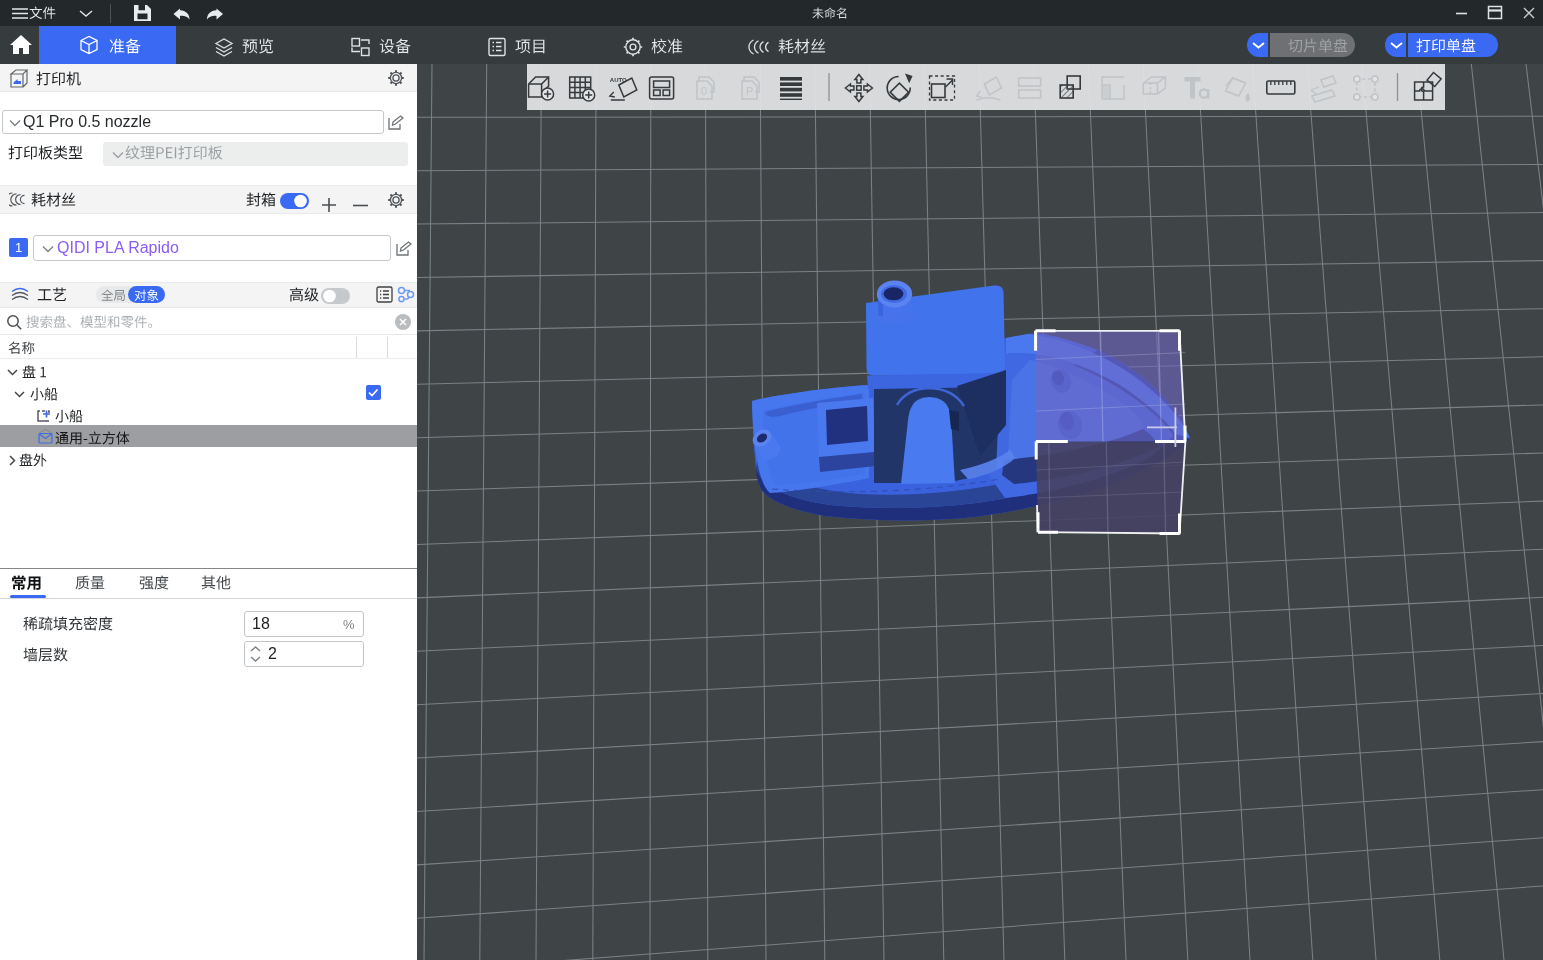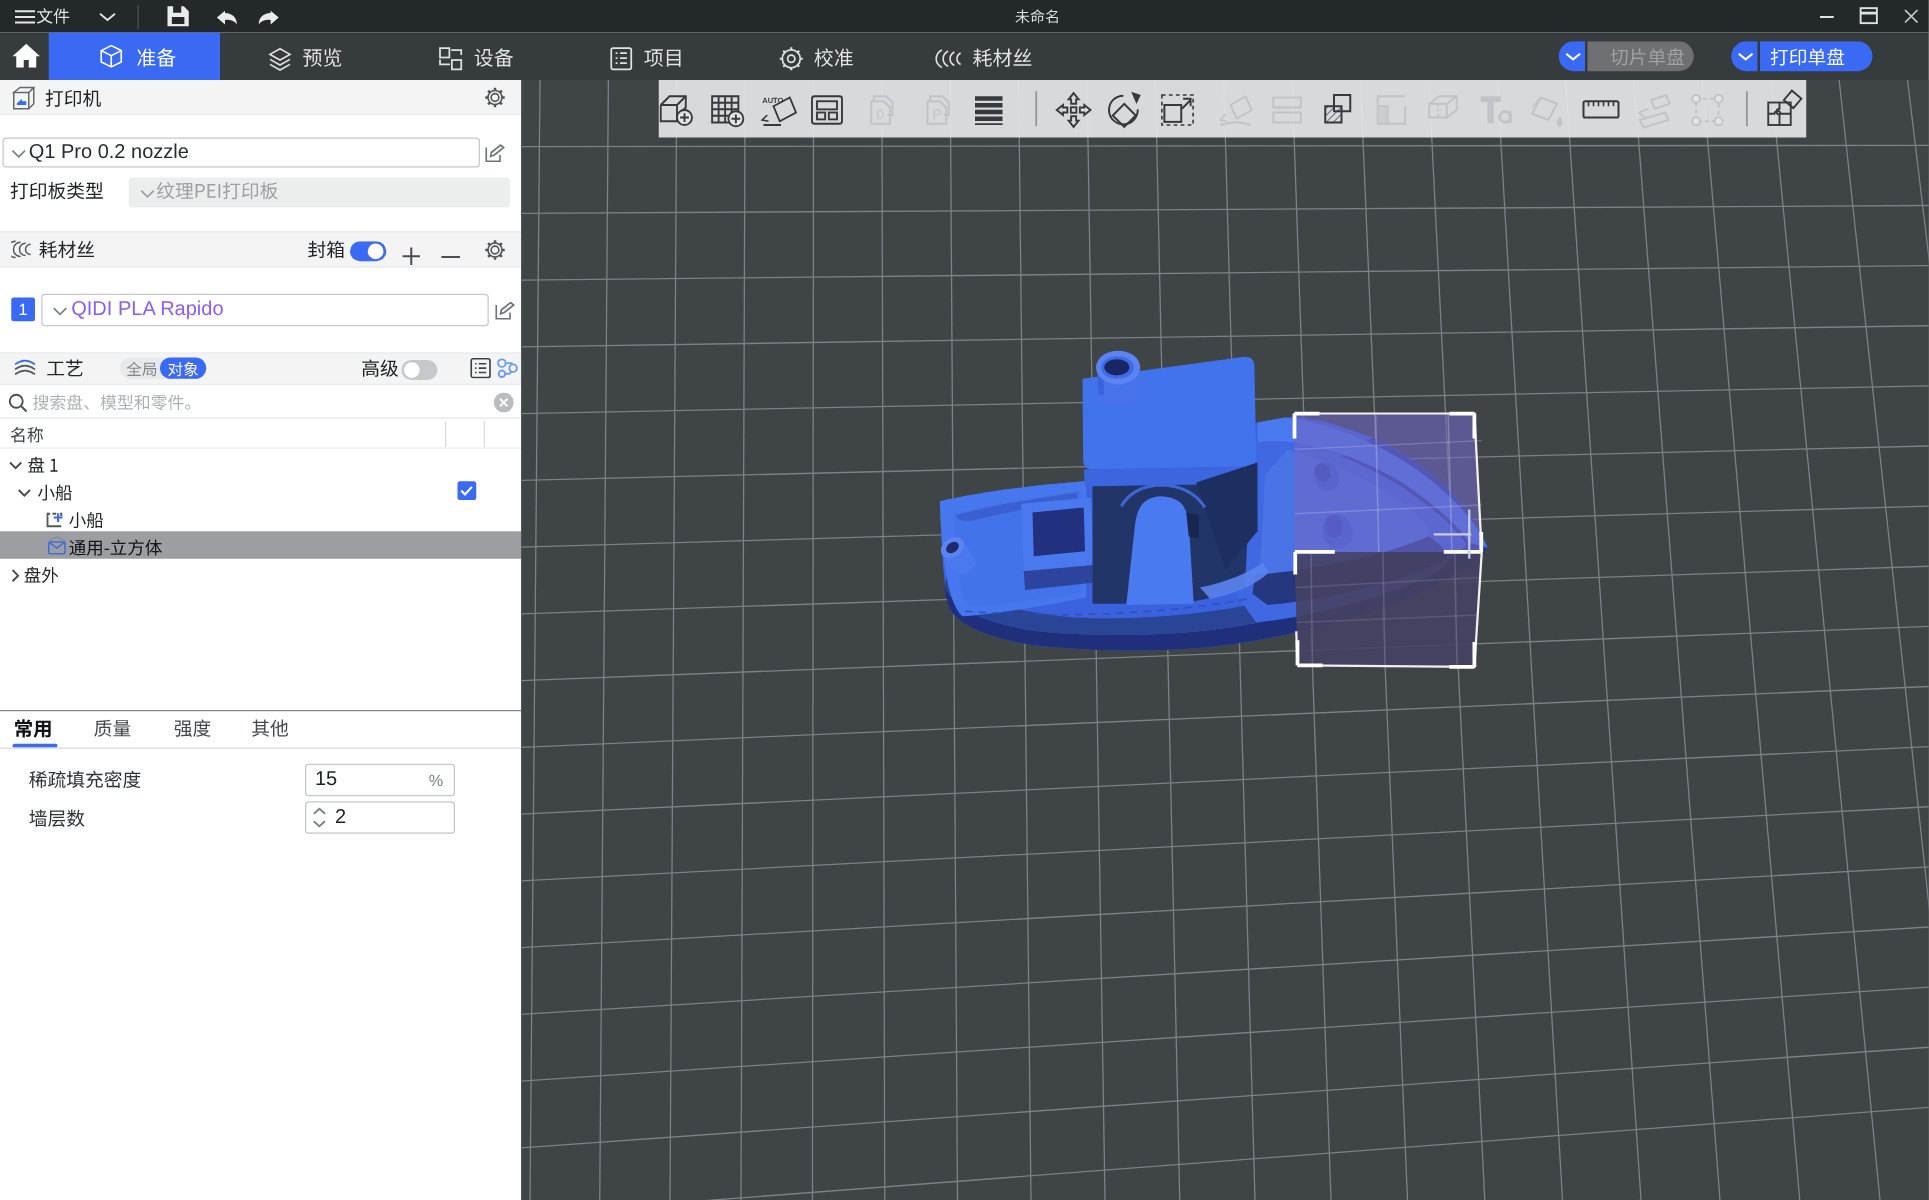--- a/index.html
+++ b/index.html
@@ -120,21 +120,21 @@
 <circle cx="9" cy="9" r="3.1"></circle>
 <circle cx="9" cy="9" r="5.6"></circle>
 <g stroke-width="2">
         <path d="M9 1.2 v2.4 M9 14.4 v2.4 M1.2 9 h2.4 M14.4 9 h2.4 M3.5 3.5 l1.7 1.7 M12.8 12.8 l1.7 1.7 M14.5 3.5 l-1.7 1.7 M5.2 12.8 l-1.7 1.7"></path>
       </g>
 </svg>
 <div class="abs" style="left:2px;top:46px;width:382px;height:24px;border:1px solid #c5c8ca;border-radius:3px;background:#fff"></div>
 <svg class="abs" style="left:8;top:54" width="14" height="10" fill="none" stroke="#7c8184" stroke-width="1.4">
       <path d="M2 2.5 l5 5 5-5"></path>
     </svg>
-<div class="abs" style="left:23px;top:49px;font-size:16px;color:#282b2d">Q1 Pro 0.2 nozzle</div>
+<div class="abs" style="left:23px;top:49px;font-size:16px;color:#282b2d">Q1 Pro 0.5 nozzle</div>
 <svg class="abs" style="left:387;top:50" width="17" height="17" fill="none" stroke="#6e7376" stroke-width="1.3">
 <path d="M2 4 h-0 v11 h11 v-5"></path>
       <path d="M6 8 l7.5-6 2.5 2 -7.5 6 -3 1 z"></path>
 </svg>
 <svg class="" width="76" height="18" style="position:absolute;left:8px;top:81px;overflow:visible" viewBox="0 -13.2 76 18">
       <path d="M3.0 -12.6V-9.6H0.7V-8.5H3.0V-5.3C2.1 -5.1 1.3 -4.8 0.6 -4.7L0.9 -3.5L3.0 -4.1V-0.3C3.0 -0.1 2.9 -0.0 2.7 -0.0C2.5 0.0 1.8 0.0 1.1 -0.0C1.3 0.3 1.4 0.8 1.5 1.1C2.5 1.1 3.1 1.0 3.6 0.8C3.9 0.7 4.1 0.3 4.1 -0.3V-4.5L6.3 -5.1L6.2 -6.2L4.1 -5.6V-8.5H6.2V-9.6H4.1V-12.6ZM6.3 -11.3V-10.2H10.5V-0.5C10.5 -0.2 10.4 -0.1 10.1 -0.1C9.8 -0.1 8.7 -0.1 7.6 -0.1C7.8 0.2 8.0 0.8 8.1 1.1C9.5 1.1 10.5 1.1 11.0 0.9C11.5 0.7 11.7 0.3 11.7 -0.4V-10.2H14.4V-11.3Z M16.4 -0.6C16.8 -0.8 17.4 -1.0 21.9 -2.1C21.8 -2.4 21.8 -2.9 21.8 -3.2L17.7 -2.2V-6.2H21.8V-7.3H17.7V-10.1C19.1 -10.5 20.7 -10.9 21.8 -11.4L20.9 -12.3C19.9 -11.8 18.1 -11.2 16.5 -10.8V-2.7C16.5 -2.2 16.2 -1.9 15.9 -1.7C16.1 -1.4 16.3 -0.9 16.4 -0.6ZM23.0 -11.5V1.2H24.1V-10.4H27.6V-2.6C27.6 -2.4 27.5 -2.3 27.3 -2.3C27.0 -2.3 26.2 -2.3 25.3 -2.3C25.5 -2.0 25.7 -1.5 25.7 -1.1C26.8 -1.1 27.6 -1.1 28.1 -1.3C28.6 -1.5 28.7 -1.9 28.7 -2.6V-11.5Z M33.0 -12.6V-9.7H30.9V-8.7H32.9C32.4 -6.6 31.5 -4.2 30.5 -3.0C30.7 -2.7 30.9 -2.2 31.1 -1.9C31.8 -2.9 32.4 -4.6 33.0 -6.3V1.2H34.0V-6.8C34.4 -6.1 34.9 -5.1 35.1 -4.6L35.8 -5.5C35.5 -5.9 34.4 -7.7 34.0 -8.2V-8.7H35.8V-9.7H34.0V-12.6ZM43.2 -12.3C41.7 -11.7 38.8 -11.3 36.4 -11.2V-7.5C36.4 -5.1 36.3 -1.8 34.6 0.6C34.8 0.7 35.3 1.1 35.5 1.2C37.2 -1.1 37.5 -4.6 37.5 -7.1H38.0C38.4 -5.3 39.1 -3.6 40.0 -2.2C39.0 -1.1 37.9 -0.2 36.6 0.3C36.8 0.5 37.1 0.9 37.3 1.2C38.5 0.6 39.7 -0.2 40.6 -1.2C41.5 -0.2 42.5 0.7 43.7 1.2C43.9 0.9 44.2 0.5 44.5 0.3C43.2 -0.2 42.2 -1.1 41.3 -2.1C42.4 -3.6 43.2 -5.5 43.7 -8.0L43.0 -8.2L42.8 -8.2H37.5V-10.3C39.8 -10.4 42.3 -10.8 43.9 -11.4ZM42.4 -7.1C42.0 -5.5 41.4 -4.2 40.6 -3.1C39.9 -4.2 39.4 -5.6 39.0 -7.1Z M56.2 -12.3C55.8 -11.7 55.2 -10.8 54.7 -10.2L55.6 -9.9C56.1 -10.4 56.8 -11.2 57.4 -12.0ZM47.7 -11.8C48.3 -11.2 49.0 -10.3 49.3 -9.8L50.3 -10.2C50.0 -10.8 49.3 -11.7 48.7 -12.3ZM51.9 -12.6V-9.7H46.1V-8.6H51.0C49.8 -7.4 47.8 -6.3 45.8 -5.9C46.0 -5.6 46.4 -5.2 46.5 -4.9C48.6 -5.5 50.6 -6.7 51.9 -8.2V-5.7H53.0V-7.9C54.9 -7.0 57.2 -5.8 58.4 -5.0L58.9 -5.9C57.7 -6.6 55.6 -7.7 53.7 -8.6H59.0V-9.7H53.0V-12.6ZM51.9 -5.4C51.9 -4.8 51.8 -4.2 51.6 -3.7H46.0V-2.7H51.2C50.5 -1.3 49.0 -0.3 45.7 0.2C45.9 0.4 46.2 0.9 46.3 1.2C50.0 0.5 51.7 -0.7 52.5 -2.6C53.6 -0.5 55.7 0.7 58.7 1.2C58.9 0.9 59.2 0.4 59.4 0.1C56.7 -0.2 54.7 -1.1 53.6 -2.7H59.0V-3.7H52.8C53.0 -4.2 53.1 -4.8 53.1 -5.4Z M69.5 -11.7V-6.7H70.6V-11.7ZM72.3 -12.5V-5.8C72.3 -5.6 72.3 -5.5 72.0 -5.5C71.8 -5.5 71.1 -5.5 70.2 -5.5C70.4 -5.2 70.5 -4.8 70.6 -4.5C71.6 -4.5 72.4 -4.5 72.8 -4.7C73.3 -4.9 73.4 -5.2 73.4 -5.8V-12.5ZM65.8 -11.0V-8.9H64.0V-9.0V-11.0ZM61.0 -8.9V-7.9H62.8C62.7 -6.9 62.2 -5.9 60.9 -5.1C61.1 -5.0 61.5 -4.5 61.6 -4.3C63.1 -5.3 63.7 -6.6 63.9 -7.9H65.8V-4.7H66.9V-7.9H68.6V-8.9H66.9V-11.0H68.3V-12.0H61.5V-11.0H62.9V-9.0V-8.9ZM67.0 -5.0V-3.3H62.3V-2.3H67.0V-0.4H60.7V0.7H74.3V-0.4H68.2V-2.3H72.7V-3.3H68.2V-5.0Z" fill="#212426"></path>
     </svg>
 <div class="abs" style="left:103px;top:78px;width:305px;height:24px;background:#eceded;border-radius:3px"></div>
 <svg class="abs" style="left:111;top:86" width="14" height="10" fill="none" stroke="#9ba0a4" stroke-width="1.4">
       <path d="M2 2.5 l5 5 5-5"></path>
@@ -285,21 +285,21 @@
     </svg>
 <svg class="" width="31" height="18" style="position:absolute;left:201px;top:511px;overflow:visible" viewBox="0 -13.2 31 18">
       <path d="M8.6 -1.0C10.4 -0.3 12.2 0.5 13.2 1.1L14.2 0.4C13.1 -0.2 11.1 -1.1 9.4 -1.7ZM5.4 -1.8C4.4 -1.0 2.3 -0.2 0.7 0.3C0.9 0.5 1.2 0.9 1.4 1.2C3.0 0.6 5.1 -0.2 6.4 -1.1ZM10.3 -12.6V-10.8H4.7V-12.6H3.6V-10.8H1.2V-9.8H3.6V-3.1H0.8V-2.0H14.2V-3.1H11.4V-9.8H13.8V-10.8H11.4V-12.6ZM4.7 -3.1V-4.7H10.3V-3.1ZM4.7 -9.8H10.3V-8.3H4.7ZM4.7 -7.3H10.3V-5.7H4.7Z M21.0 -11.1V-7.1L19.1 -6.4L19.5 -5.4L21.0 -6.0V-1.1C21.0 0.6 21.5 1.0 23.3 1.0C23.7 1.0 26.8 1.0 27.2 1.0C28.9 1.0 29.3 0.3 29.4 -1.8C29.1 -1.8 28.7 -2.0 28.4 -2.2C28.3 -0.4 28.1 -0.0 27.2 -0.0C26.5 -0.0 23.9 -0.0 23.3 -0.0C22.3 -0.0 22.1 -0.2 22.1 -1.1V-6.4L24.3 -7.3V-2.1H25.4V-7.7L27.7 -8.6C27.7 -6.2 27.7 -4.7 27.6 -4.3C27.4 -3.9 27.3 -3.8 27.0 -3.8C26.9 -3.8 26.3 -3.8 25.9 -3.8C26.0 -3.6 26.1 -3.1 26.2 -2.8C26.6 -2.8 27.3 -2.8 27.7 -2.9C28.2 -3.0 28.5 -3.3 28.6 -4.0C28.7 -4.6 28.8 -6.8 28.8 -9.5L28.8 -9.7L28.0 -10.0L27.8 -9.9L27.7 -9.8L25.4 -8.8V-12.6H24.3V-8.4L22.1 -7.6V-11.1ZM19.0 -12.5C18.1 -10.3 16.8 -8.0 15.3 -6.6C15.5 -6.3 15.8 -5.7 15.9 -5.5C16.4 -6.0 16.9 -6.6 17.4 -7.3V1.2H18.5V-9.0C19.1 -10.1 19.6 -11.1 20.0 -12.2Z" fill="#44484c"></path>
     </svg>
 <div class="abs" style="left:10px;top:531px;width:36px;height:3px;background:#3a6af4;border-radius:2px"></div>
 <div class="abs" style="left:0;top:534px;width:417px;height:1px;background:#d4d7d9"></div>
 <svg class="" width="91" height="18" style="position:absolute;left:23px;top:552px;overflow:visible" viewBox="0 -13.2 91 18">
       <path d="M7.8 -5.0H7.7C8.1 -5.6 8.5 -6.2 8.8 -6.8H14.4V-7.8H9.2C9.4 -8.2 9.6 -8.7 9.7 -9.1L8.9 -9.3C9.4 -9.5 9.9 -9.7 10.3 -10.0C11.6 -9.4 12.7 -8.9 13.5 -8.4L14.1 -9.2C13.4 -9.6 12.5 -10.1 11.4 -10.6C12.2 -11.1 12.9 -11.6 13.5 -12.2L12.6 -12.6C12.0 -12.0 11.2 -11.5 10.3 -11.0C9.2 -11.5 8.1 -11.9 7.0 -12.2L6.3 -11.5C7.2 -11.2 8.2 -10.9 9.2 -10.5C8.1 -10.0 6.9 -9.6 5.8 -9.3C6.0 -9.1 6.4 -8.6 6.5 -8.4C7.2 -8.6 7.9 -8.9 8.7 -9.2C8.5 -8.7 8.3 -8.2 8.1 -7.8H5.8V-6.8H7.6C6.9 -5.6 6.0 -4.5 5.0 -3.8C5.2 -3.6 5.6 -3.2 5.8 -3.0C6.1 -3.2 6.4 -3.5 6.7 -3.9V-0.1H7.8V-4.0H9.6V1.2H10.7V-4.0H12.7V-1.3C12.7 -1.1 12.7 -1.1 12.5 -1.1C12.4 -1.1 11.9 -1.1 11.4 -1.1C11.5 -0.8 11.6 -0.4 11.7 -0.1C12.4 -0.1 13.0 -0.1 13.3 -0.3C13.7 -0.4 13.7 -0.7 13.7 -1.2V-5.0H10.7V-6.4H9.6V-5.0ZM4.7 -12.5C3.8 -12.0 2.1 -11.6 0.8 -11.3C0.9 -11.0 1.1 -10.7 1.1 -10.4C1.6 -10.5 2.1 -10.6 2.7 -10.7V-8.3H0.7V-7.2H2.4C2.0 -5.6 1.2 -3.7 0.4 -2.7C0.6 -2.4 0.8 -2.0 0.9 -1.7C1.6 -2.6 2.2 -4.1 2.7 -5.5V1.2H3.7V-5.7C4.0 -5.1 4.5 -4.4 4.6 -4.0L5.2 -4.9C5.0 -5.2 4.0 -6.5 3.7 -6.8V-7.2H5.3V-8.3H3.7V-11.0C4.3 -11.1 4.9 -11.3 5.3 -11.6Z M24.6 -5.5V0.7H25.5V-5.5ZM26.7 -5.6V-0.6C26.7 0.4 26.8 0.6 27.0 0.8C27.2 1.0 27.5 1.0 27.7 1.0C27.9 1.0 28.2 1.0 28.3 1.0C28.6 1.0 28.8 1.0 29.0 0.9C29.1 0.8 29.3 0.6 29.3 0.3C29.4 0.1 29.4 -0.7 29.5 -1.3C29.2 -1.4 28.9 -1.5 28.7 -1.7C28.7 -1.0 28.7 -0.5 28.7 -0.3C28.6 -0.1 28.6 0.1 28.5 0.1C28.5 0.2 28.4 0.2 28.3 0.2C28.2 0.2 28.1 0.2 28.0 0.2C27.9 0.2 27.8 0.1 27.8 0.1C27.7 0.0 27.7 -0.1 27.7 -0.5V-5.6ZM22.5 -5.6V-3.8C22.5 -2.4 22.3 -0.7 20.4 0.5C20.7 0.6 21.0 1.0 21.2 1.2C23.2 -0.2 23.4 -2.0 23.4 -3.8V-5.6ZM18.3 -9.2V-2.0L17.3 -1.7V-8.1H16.4V-1.4L15.4 -1.2L15.7 -0.1C17.2 -0.6 19.3 -1.2 21.2 -1.8L21.0 -2.8L19.4 -2.3V-5.5H21.1V-6.5H19.4V-8.8C20.1 -9.5 21.0 -10.4 21.6 -11.2L20.8 -11.7L20.6 -11.7H15.9V-10.7H19.8C19.4 -10.1 18.8 -9.6 18.3 -9.2ZM22.1 -6.1C22.4 -6.2 23.0 -6.3 27.9 -6.6C28.1 -6.3 28.3 -6.0 28.4 -5.8L29.3 -6.3C28.8 -7.2 27.8 -8.5 27.0 -9.4L26.1 -9.0C26.5 -8.5 26.9 -8.0 27.3 -7.5L23.7 -7.3C24.3 -8.1 25.0 -9.1 25.5 -9.8H29.3V-10.8H26.4C26.2 -11.4 25.8 -12.1 25.5 -12.7L24.5 -12.4C24.7 -11.9 25.0 -11.3 25.1 -10.8H21.6V-9.8H24.2C23.7 -9.0 22.9 -7.9 22.6 -7.6C22.4 -7.3 22.0 -7.2 21.7 -7.2C21.8 -6.9 22.0 -6.4 22.1 -6.1Z M40.5 -0.9C41.5 -0.3 42.8 0.6 43.4 1.2L44.2 0.4C43.5 -0.2 42.2 -1.0 41.2 -1.6ZM38.0 -1.6C37.3 -0.9 35.9 -0.1 34.8 0.4C35.0 0.6 35.3 1.0 35.5 1.2C36.6 0.7 38.1 -0.2 39.0 -0.9ZM39.2 -12.6C39.1 -12.2 39.1 -11.7 39.0 -11.2H35.6V-10.3H38.8L38.6 -9.3H36.4V-2.6H35.0V-1.6H44.4V-2.6H43.0V-9.3H39.6L39.9 -10.3H44.0V-11.2H40.1L40.4 -12.5ZM37.4 -2.6V-3.6H42.0V-2.6ZM37.4 -6.8H42.0V-5.9H37.4ZM37.4 -7.5V-8.5H42.0V-7.5ZM37.4 -5.2H42.0V-4.3H37.4ZM30.5 -2.0 30.9 -0.9C32.1 -1.4 33.7 -2.1 35.1 -2.7L35.0 -3.7L33.4 -3.1V-7.9H35.1V-9.0H33.4V-12.4H32.3V-9.0H30.6V-7.9H32.3V-2.7C31.6 -2.4 31.0 -2.2 30.5 -2.0Z M47.2 -4.6C47.6 -4.7 48.0 -4.8 50.1 -4.9C49.9 -2.3 49.2 -0.7 45.8 0.2C46.1 0.5 46.4 0.9 46.5 1.2C50.2 0.1 51.1 -1.9 51.3 -5.0L53.6 -5.1V-0.8C53.6 0.5 54.0 0.8 55.4 0.8C55.6 0.8 57.3 0.8 57.6 0.8C58.9 0.8 59.2 0.2 59.4 -2.1C59.0 -2.2 58.5 -2.4 58.3 -2.6C58.2 -0.6 58.1 -0.2 57.5 -0.2C57.2 -0.2 55.8 -0.2 55.5 -0.2C54.9 -0.2 54.8 -0.3 54.8 -0.8V-5.2L56.9 -5.3C57.2 -4.9 57.5 -4.5 57.8 -4.2L58.8 -4.9C58.0 -5.9 56.3 -7.5 54.9 -8.6L54.0 -8.0C54.6 -7.5 55.3 -6.9 56.0 -6.2L48.9 -5.9C49.8 -6.8 50.8 -7.9 51.7 -9.1H59.0V-10.2H46.0V-9.1H50.2C49.3 -7.9 48.3 -6.8 47.9 -6.5C47.5 -6.1 47.2 -5.8 46.9 -5.7C47.0 -5.4 47.2 -4.8 47.2 -4.6ZM51.4 -12.3C51.8 -11.7 52.4 -10.8 52.6 -10.2L53.7 -10.6C53.5 -11.2 53.0 -12.0 52.5 -12.7Z M62.7 -8.3C62.3 -7.4 61.6 -6.3 60.7 -5.6L61.6 -5.1C62.5 -5.8 63.2 -6.9 63.6 -7.9ZM65.3 -9.4C66.2 -9.0 67.3 -8.3 67.9 -7.8L68.5 -8.5C67.9 -9.0 66.8 -9.7 65.8 -10.1ZM70.9 -7.7C71.9 -6.8 73.0 -5.6 73.5 -4.8L74.3 -5.5C73.8 -6.3 72.7 -7.4 71.8 -8.2ZM70.3 -9.6C69.2 -8.2 67.5 -7.0 65.5 -6.1V-8.5H64.5V-5.6V-5.6C63.3 -5.1 61.9 -4.6 60.6 -4.3C60.8 -4.1 61.1 -3.6 61.2 -3.4C62.4 -3.7 63.7 -4.1 64.8 -4.6C65.1 -4.3 65.6 -4.2 66.5 -4.2C66.9 -4.2 69.4 -4.2 69.7 -4.2C71.0 -4.2 71.4 -4.7 71.5 -6.5C71.2 -6.5 70.8 -6.7 70.6 -6.8C70.5 -5.4 70.4 -5.2 69.7 -5.2C69.1 -5.2 67.0 -5.2 66.6 -5.2L66.0 -5.2C68.1 -6.2 70.0 -7.5 71.3 -9.1ZM62.4 -2.9V0.5H71.6V1.2H72.7V-3.1H71.6V-0.6H68.0V-3.8H66.9V-0.6H63.5V-2.9ZM66.6 -12.6C66.8 -12.2 66.9 -11.7 67.0 -11.3H61.2V-8.4H62.3V-10.3H72.7V-8.4H73.9V-11.3H68.2C68.1 -11.7 67.9 -12.3 67.7 -12.8Z M80.8 -9.7V-8.4H78.4V-7.4H80.8V-4.9H86.6V-7.4H89.1V-8.4H86.6V-9.7H85.5V-8.4H81.9V-9.7ZM85.5 -7.4V-5.8H81.9V-7.4ZM86.4 -3.0C85.7 -2.3 84.8 -1.6 83.7 -1.2C82.6 -1.7 81.8 -2.3 81.1 -3.0ZM78.6 -4.0V-3.0H80.5L80.0 -2.8C80.6 -2.0 81.5 -1.3 82.5 -0.7C81.0 -0.3 79.5 0.0 77.9 0.1C78.0 0.4 78.3 0.8 78.3 1.1C80.2 0.9 82.0 0.5 83.6 -0.1C85.1 0.6 86.9 1.0 88.8 1.2C88.9 0.9 89.2 0.5 89.4 0.2C87.8 0.1 86.2 -0.2 84.9 -0.7C86.2 -1.4 87.3 -2.4 88.0 -3.6L87.3 -4.0L87.1 -4.0ZM82.1 -12.4C82.3 -12.0 82.5 -11.5 82.7 -11.1H76.9V-7.0C76.9 -4.8 76.8 -1.6 75.6 0.7C75.8 0.8 76.3 1.0 76.6 1.2C77.8 -1.2 78.0 -4.6 78.0 -7.0V-10.0H89.2V-11.1H84.0C83.8 -11.6 83.5 -12.2 83.2 -12.7Z" fill="#303437"></path>
     </svg>
 <div class="abs" style="left:244px;top:547px;width:120px;height:26px;border:1px solid #c3c6c8;border-radius:3px;background:#fff"></div>
-<div class="abs" style="left:252px;top:551px;font-size:16px;color:#1d1f21">15</div>
+<div class="abs" style="left:252px;top:551px;font-size:16px;color:#1d1f21">18</div>
 <div class="abs" style="left:343px;top:553px;font-size:13px;color:#7d8286">%</div>
 <svg class="" width="46" height="18" style="position:absolute;left:23px;top:583px;overflow:visible" viewBox="0 -13.2 46 18">
       <path d="M8.4 -3.1H10.8V-1.9H8.4ZM7.5 -3.7V-1.3H11.6V-3.7ZM6.0 -9.7C6.6 -9.1 7.2 -8.2 7.5 -7.7L8.3 -8.2C8.0 -8.7 7.4 -9.5 6.8 -10.1ZM12.3 -10.1C12.0 -9.5 11.3 -8.6 10.8 -8.1L11.6 -7.7C12.1 -8.2 12.7 -8.9 13.2 -9.6ZM9.1 -12.6V-11.3H5.4V-10.3H9.1V-7.6H4.9V-6.6H14.4V-7.6H10.1V-10.3H13.7V-11.3H10.1V-12.6ZM5.6 -5.5V1.2H6.6V0.5H12.5V1.1H13.6V-5.5ZM6.6 -0.4V-4.6H12.5V-0.4ZM0.5 -2.4 1.0 -1.4C2.1 -1.9 3.6 -2.6 5.1 -3.2L4.8 -4.2L3.3 -3.6V-7.9H4.8V-9.0H3.3V-12.4H2.3V-9.0H0.7V-7.9H2.3V-3.1C1.6 -2.9 1.0 -2.6 0.5 -2.4Z M19.6 -6.8V-5.8H28.1V-6.8ZM18.1 -10.9H27.2V-9.1H18.1ZM17.0 -11.9V-7.5C17.0 -5.1 16.9 -1.8 15.5 0.6C15.8 0.7 16.2 1.0 16.5 1.2C17.9 -1.3 18.1 -5.0 18.1 -7.5V-8.1H28.3V-11.9ZM19.3 1.0C19.8 0.8 20.5 0.7 27.0 0.3C27.3 0.7 27.5 1.1 27.6 1.3L28.7 0.8C28.2 -0.1 27.1 -1.7 26.3 -2.8L25.3 -2.4C25.7 -1.9 26.1 -1.2 26.5 -0.6L20.7 -0.3C21.5 -1.1 22.3 -2.2 23.0 -3.3H29.1V-4.3H18.6V-3.3H21.6C20.9 -2.1 20.1 -1.1 19.8 -0.8C19.5 -0.4 19.2 -0.1 18.9 -0.1C19.1 0.2 19.2 0.7 19.3 1.0Z M36.6 -12.3C36.4 -11.7 35.9 -10.8 35.5 -10.3L36.3 -10.0C36.6 -10.5 37.2 -11.2 37.6 -11.9ZM31.3 -11.9C31.7 -11.3 32.1 -10.4 32.2 -9.9L33.1 -10.3C33.0 -10.8 32.6 -11.6 32.1 -12.2ZM36.1 -3.9C35.8 -3.1 35.3 -2.5 34.8 -1.9C34.2 -2.2 33.6 -2.5 33.0 -2.7C33.3 -3.1 33.5 -3.5 33.7 -3.9ZM31.6 -2.3C32.4 -2.0 33.2 -1.6 34.0 -1.2C33.0 -0.6 31.8 -0.1 30.6 0.2C30.8 0.4 31.1 0.8 31.2 1.1C32.5 0.7 33.8 0.1 34.9 -0.8C35.4 -0.4 35.8 -0.2 36.2 0.1L36.9 -0.6C36.6 -0.9 36.1 -1.2 35.6 -1.4C36.4 -2.3 37.0 -3.3 37.4 -4.6L36.8 -4.9L36.6 -4.8H34.2L34.5 -5.6L33.5 -5.8C33.4 -5.5 33.2 -5.2 33.1 -4.8H31.1V-3.9H32.6C32.3 -3.3 32.0 -2.7 31.6 -2.3ZM33.9 -12.6V-9.8H30.8V-8.9H33.5C32.8 -7.9 31.6 -7.0 30.6 -6.5C30.8 -6.3 31.1 -5.9 31.2 -5.7C32.1 -6.2 33.1 -7.0 33.9 -7.9V-6.1H34.9V-8.1C35.6 -7.6 36.5 -6.9 36.9 -6.5L37.5 -7.3C37.2 -7.6 35.9 -8.4 35.1 -8.9H38.0V-9.8H34.9V-12.6ZM39.4 -12.5C39.1 -9.8 38.4 -7.3 37.2 -5.7C37.5 -5.6 37.9 -5.2 38.1 -5.1C38.5 -5.6 38.8 -6.3 39.1 -7.0C39.4 -5.5 39.9 -4.2 40.4 -3.0C39.6 -1.6 38.4 -0.5 36.8 0.3C37.0 0.6 37.3 1.0 37.4 1.2C38.9 0.4 40.1 -0.6 41.0 -1.9C41.7 -0.7 42.6 0.4 43.8 1.1C44.0 0.8 44.3 0.4 44.6 0.2C43.3 -0.5 42.3 -1.6 41.6 -3.0C42.4 -4.5 42.9 -6.4 43.2 -8.6H44.2V-9.7H39.9C40.2 -10.5 40.3 -11.4 40.5 -12.3ZM42.1 -8.6C41.9 -6.9 41.5 -5.4 41.0 -4.1C40.4 -5.5 40.0 -7.0 39.7 -8.6Z" fill="#303437"></path>
     </svg>
 <div class="abs" style="left:244px;top:577px;width:120px;height:26px;border:1px solid #c3c6c8;border-radius:3px;background:#fff"></div>
 <svg class="abs" style="left:249;top:581" width="13" height="18" fill="none" stroke="#7d8286" stroke-width="1.4">
       <path d="M2 6 l4.5-4 4.5 4 M2 12 l4.5 4 4.5-4"></path>
     </svg>
 <div class="abs" style="left:268px;top:581px;font-size:16px;color:#1d1f21">2</div>
 </div>

